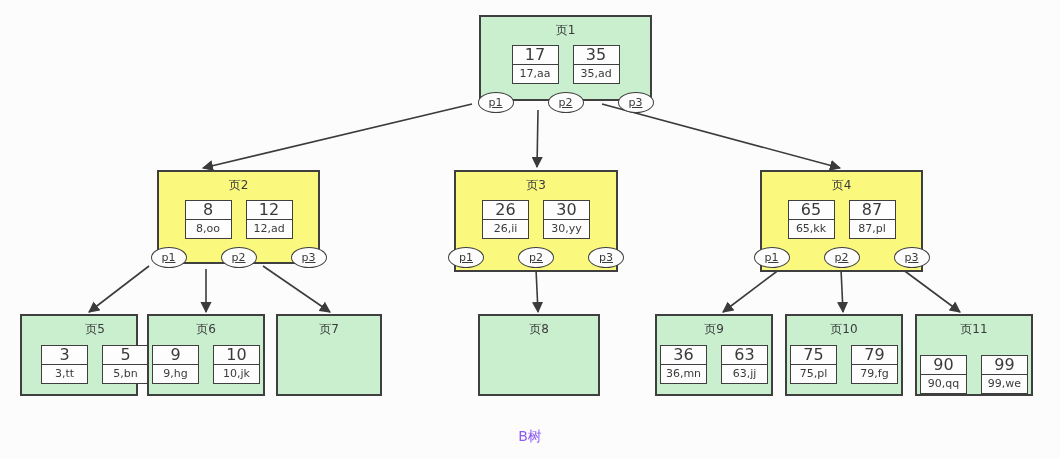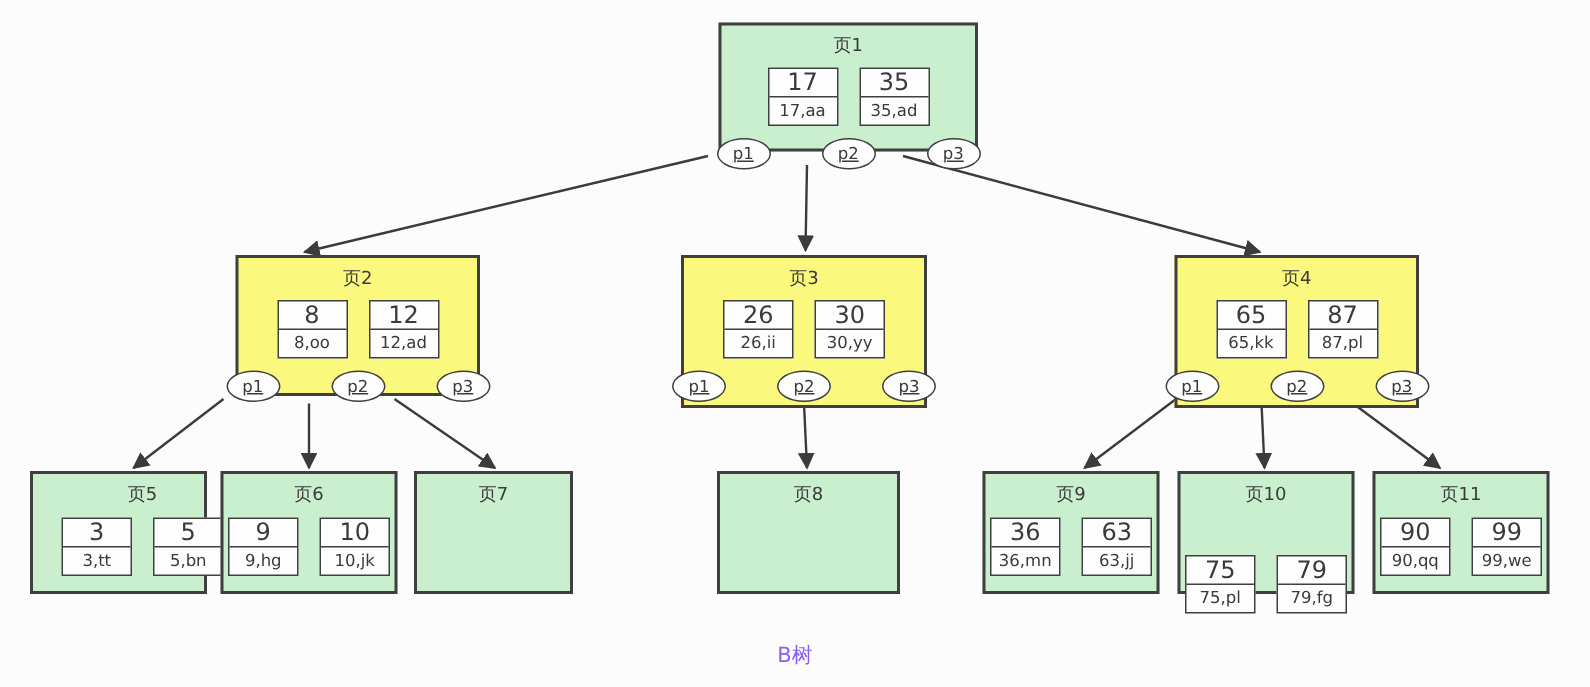--- a/index.html
+++ b/index.html
@@ -119,21 +119,21 @@
         <div class="cell-val">30,yy</div>
       </div>
     </div>
     <div class="pointers">
       <div class="pointer">p1</div>
       <div class="pointer">p2</div>
       <div class="pointer">p3</div>
     </div>
   </div>
 
-  <div class="node yellow internal" style="left:760px;top:170px;width:163px;height:102px;margin-left:23px;">
+  <div class="node yellow internal" style="left:760px;top:170px;width:163px;height:102px;">
     <div class="node-title">页4</div>
     <div class="cells">
       <div class="cell">
         <div class="cell-key">65</div>
         <div class="cell-val">65,kk</div>
       </div>
       <div class="cell">
         <div class="cell-key">87</div>
         <div class="cell-val">87,pl</div>
       </div>
@@ -188,35 +188,35 @@
         <div class="cell-key">36</div>
         <div class="cell-val">36,mn</div>
       </div>
       <div class="cell">
         <div class="cell-key">63</div>
         <div class="cell-val">63,jj</div>
       </div>
     </div>
   </div>
 
-  <div class="node green leaf" style="left:785px;top:314px;width:118px;height:82px;gap:25px;">
+  <div class="node green leaf" style="left:785px;top:314px;width:118px;height:82px;">
     <div class="node-title">页10</div>
     <div class="cells">
       <div class="cell">
         <div class="cell-key">75</div>
         <div class="cell-val">75,pl</div>
       </div>
       <div class="cell">
         <div class="cell-key">79</div>
         <div class="cell-val">79,fg</div>
       </div>
     </div>
   </div>
 
-  <div class="node green leaf" style="left:915px;top:314px;width:118px;height:82px;">
+  <div class="node green leaf" style="left:915px;top:314px;width:118px;height:82px;justify-content:space-between;">
     <div class="node-title">页11</div>
     <div class="cells">
       <div class="cell">
         <div class="cell-key">90</div>
         <div class="cell-val">90,qq</div>
       </div>
       <div class="cell">
         <div class="cell-key">99</div>
         <div class="cell-val">99,we</div>
       </div>

